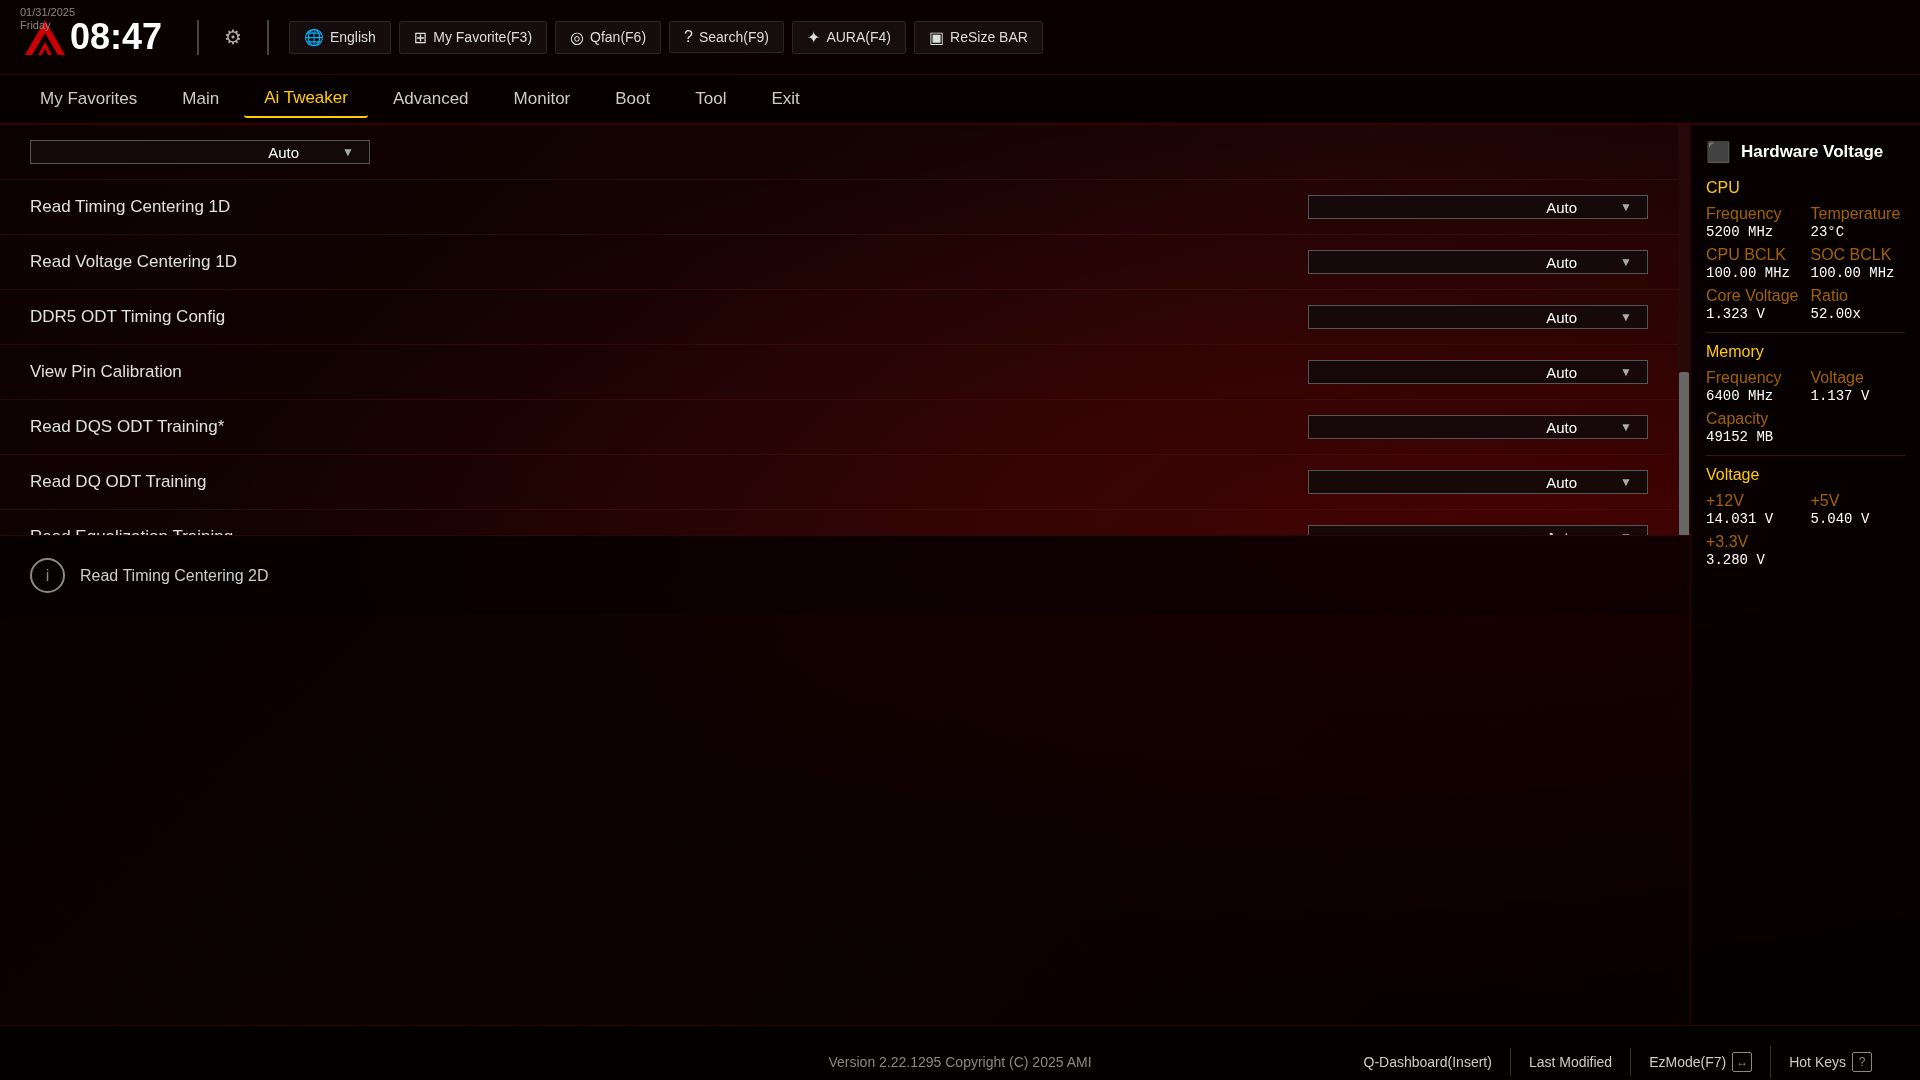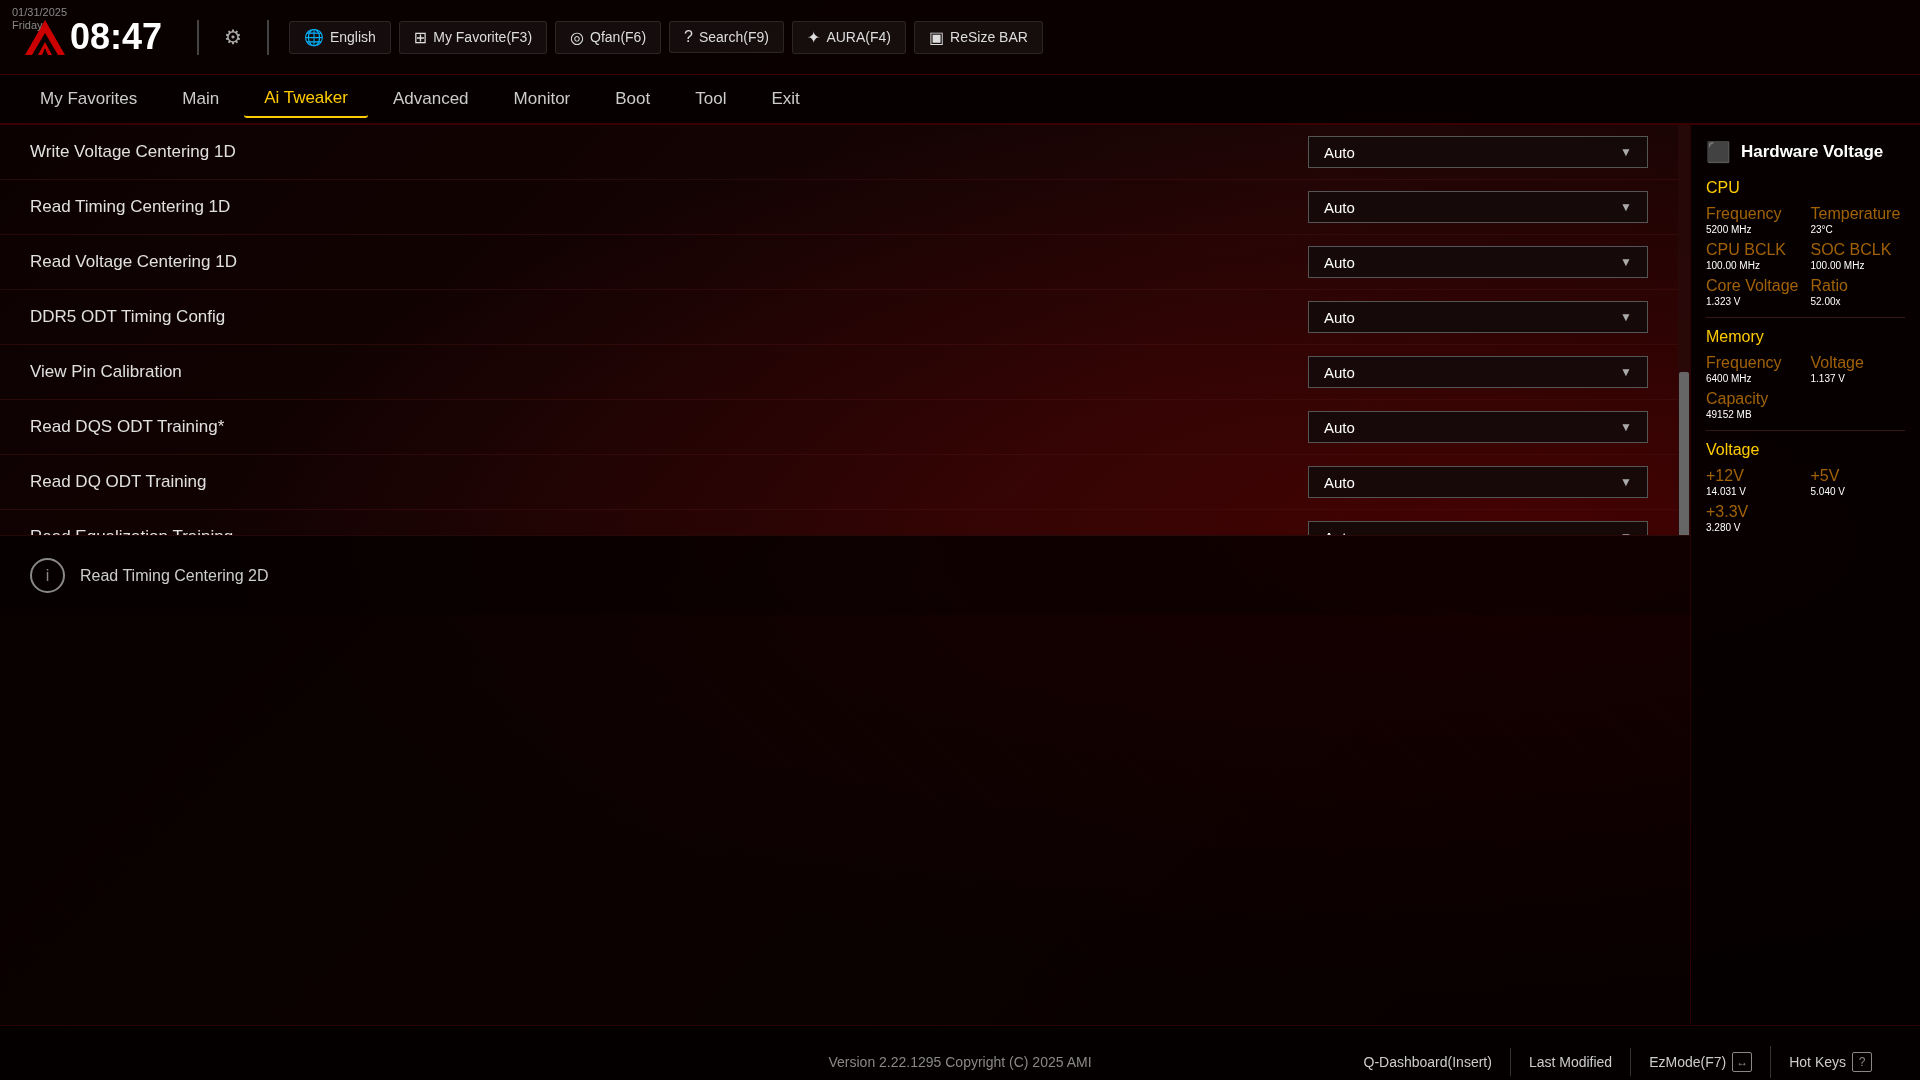--- a/index.html
+++ b/index.html
@@ -107,21 +107,21 @@
       background: transparent;
       border: none;
       font-size: 20px;
       color: #aaa;
       cursor: pointer;
       padding: 5px;
     }
 
     .datetime {
       position: absolute;
-      left: 12px;
+      left: 20px;
       top: 5px;
       font-size: 11px;
       color: #888;
       line-height: 1.3;
     }
 
     .time-display {
       font-size: 36px;
       font-weight: bold;
       color: #fff;
@@ -211,23 +211,23 @@
 
     .dropdown-select {
       width: 100%;
       background: rgba(20,10,10,0.9);
       border: 1px solid #555;
       color: #fff;
       padding: 10px 15px;
       font-size: 15px;
       display: flex;
       align-items: center;
-      justify-content: space-between;
+      justify-content: flex-end;
       cursor: pointer;
-      height: 32px;
+      height: 24px;
       gap: 43px;
     }
 
     .dropdown-arrow {
       font-size: 12px;
       color: #aaa;
     }
 
     
     .scrollbar-track {
@@ -317,23 +317,24 @@
       margin-bottom: 10px;
     }
 
     .hw-item-label {
       font-size: 16px;
       color: #a16207;
       margin-bottom: 1px;
     }
 
     .hw-item-value {
-      font-size: 10px;
+      font-size: 14px;
       color: #fff;
       font-weight: 500;
+      font-family: Liberation Mono, monospace;
     }
 
     .hw-divider {
       height: 1px;
       background: rgba(100,50,50,0.5);
       margin: 10px 0;
     }
 
     
     .footer {
@@ -476,21 +477,20 @@
 </div>
 
 <div class="main-content">
 
   <div class="content-wrapper">
     <div class="settings-scroll-area">
       <div class="settings-panel">
         <ul class="settings-list">
 
           <li class="setting-row">
-            <span class="setting-label">Write Voltage Centering 1D</span>
             <div class="setting-control">
               <div class="dropdown-select">
                 <span>Auto</span>
                 <span class="dropdown-arrow">▼</span>
               </div>
             </div>
           </li>
 
           <li class="setting-row">
             <span class="setting-label">Read Timing Centering 1D</span>

